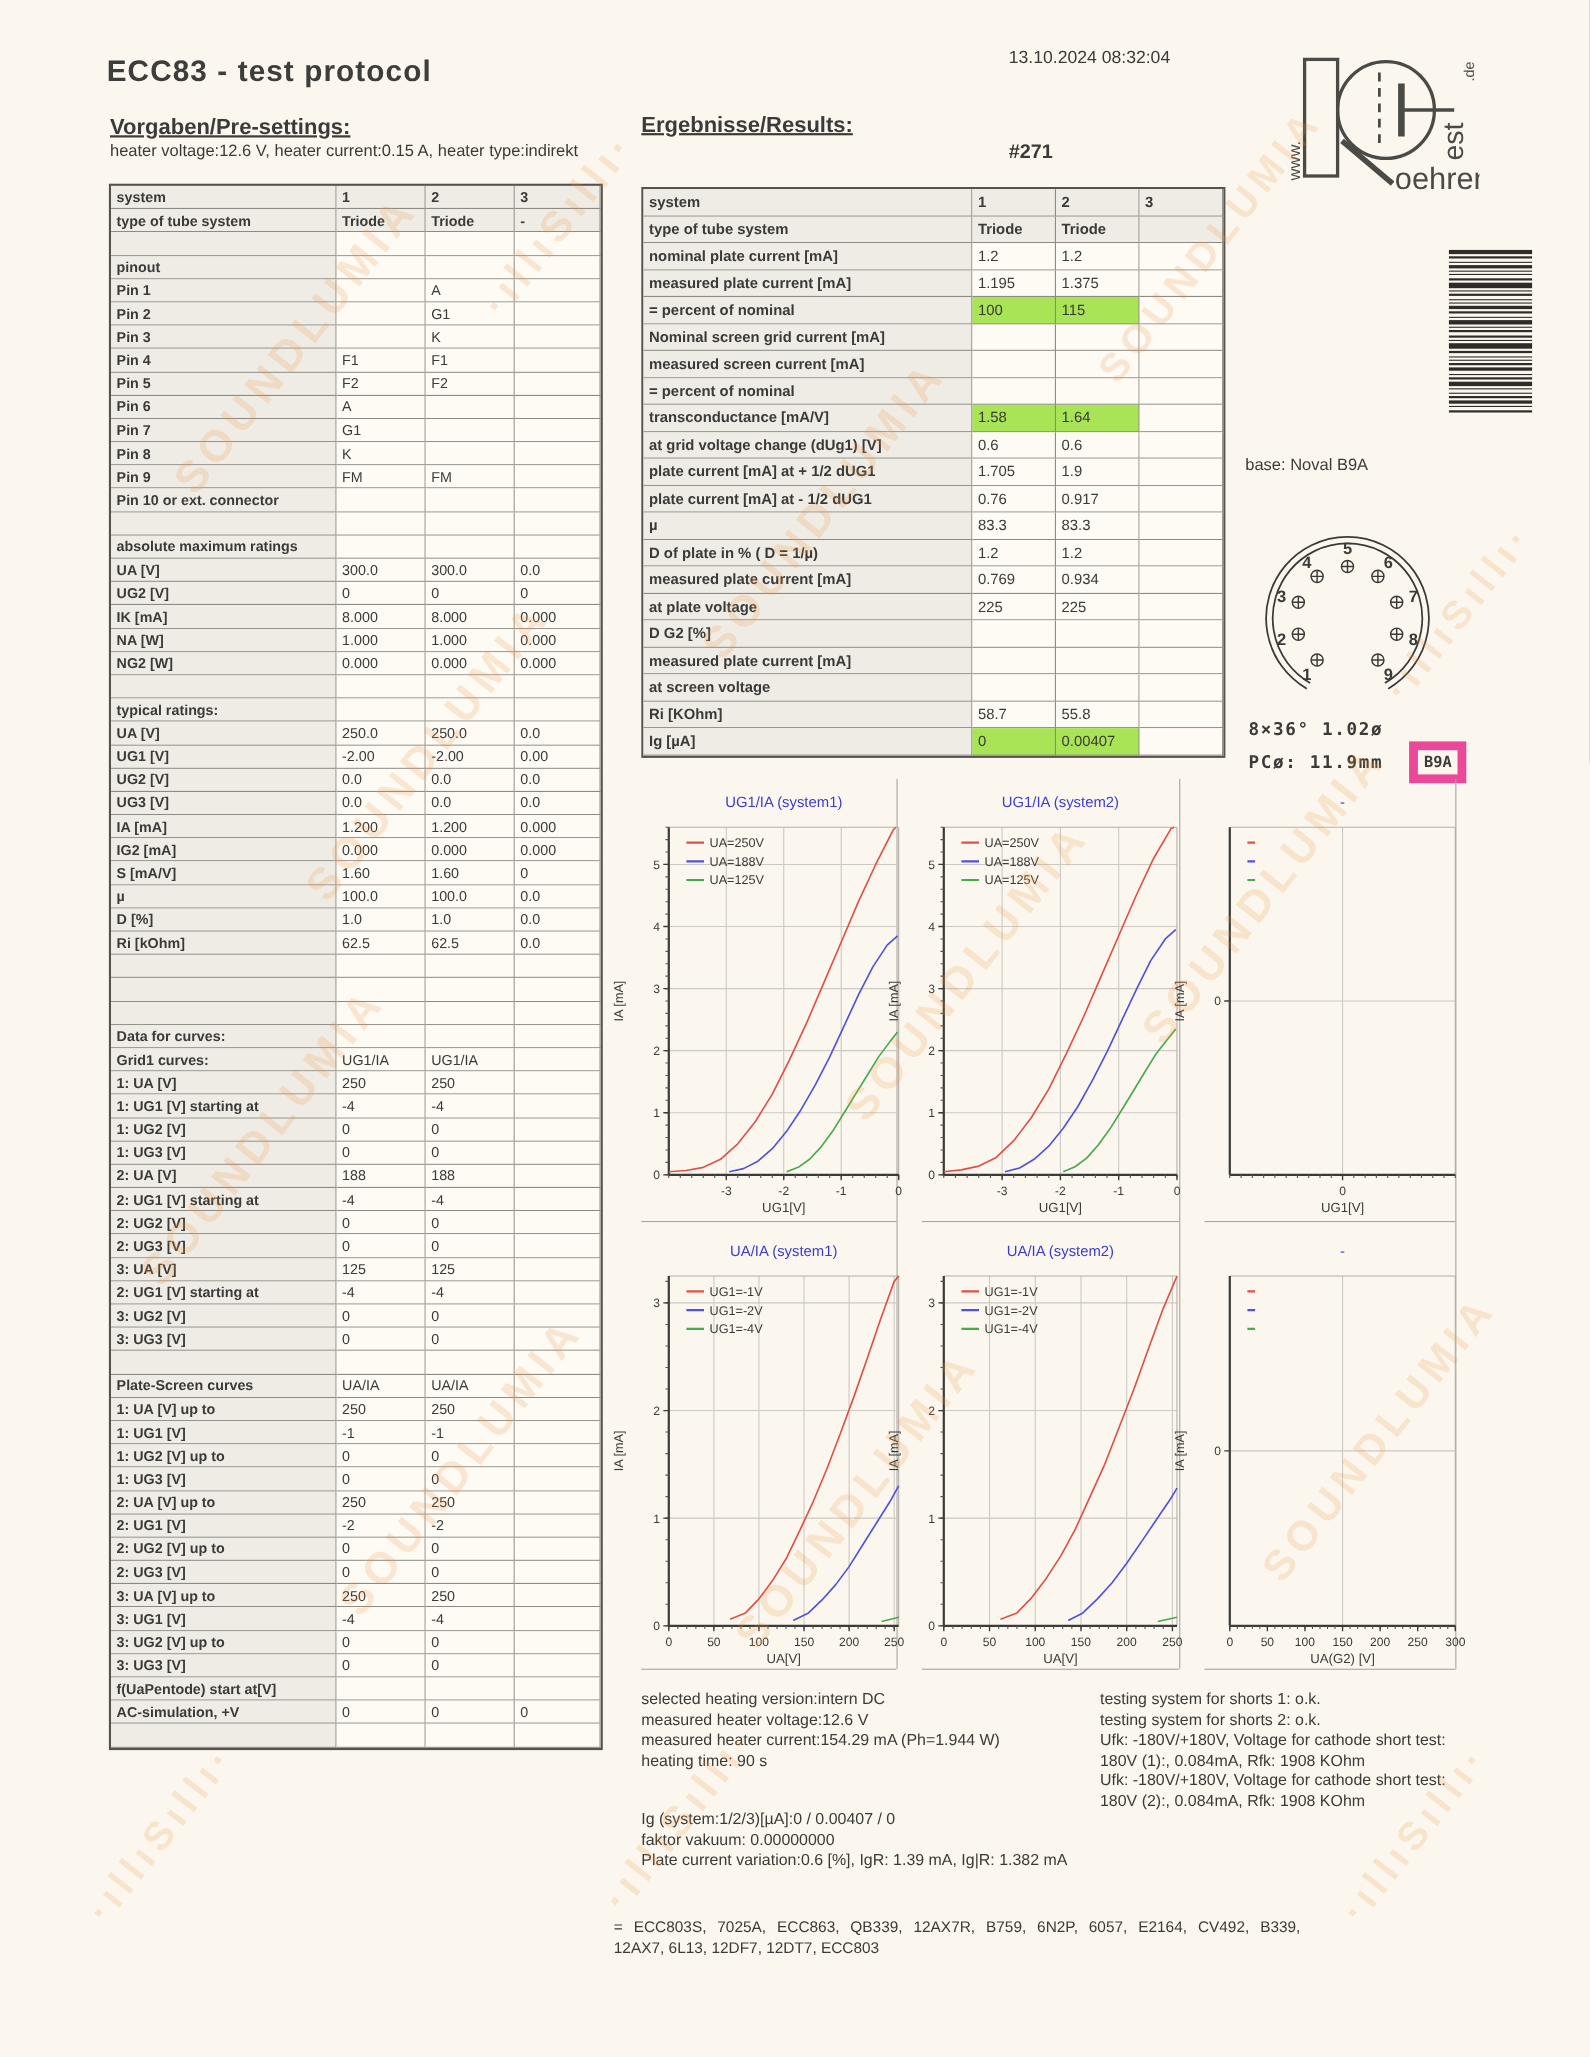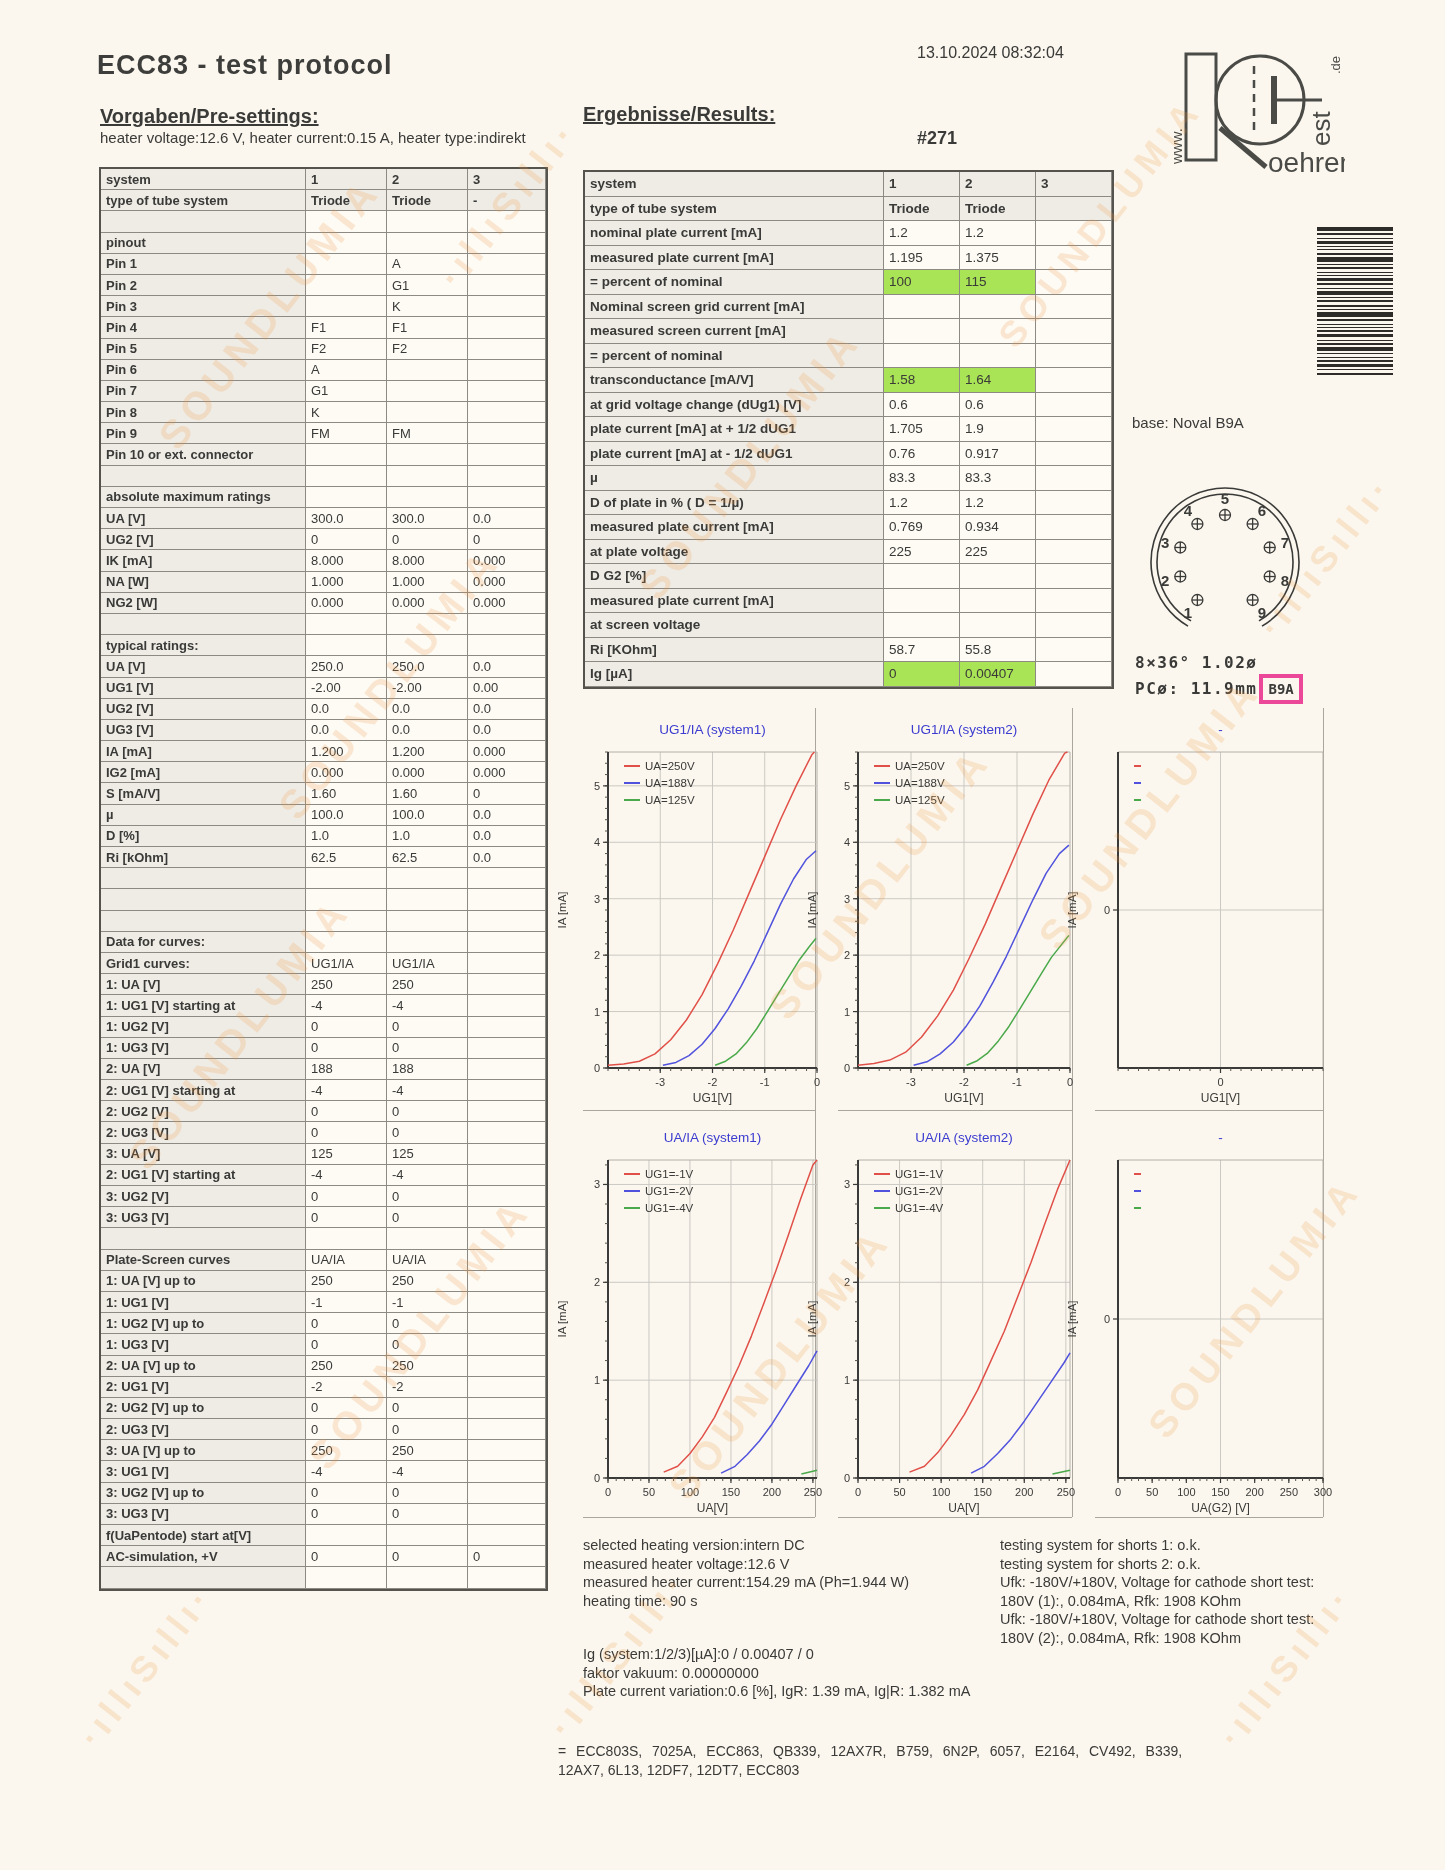--- a/index.html
+++ b/index.html
@@ -20,21 +20,21 @@
         padding:0 5px;white-space:nowrap;overflow:hidden;display:flex;align-items:center;}
   #rtable .cell{font-size:13.5px;}
   .cl{background:#efece5;font-weight:bold;}
   .cv{background:#fdfbf4;}
   .chd{background:#efece5;font-weight:bold;}
   .chl{background:#a9e356;}
   .base-label{left:1132px;top:414px;font-size:15px;}
   .dims{left:1135px;top:652px;font-family:"DejaVu Sans Mono",monospace;font-weight:bold;
         font-size:16px;letter-spacing:1.5px;line-height:22px;}
   .dims-row{display:flex;align-items:center;}
-  .b9a-box{border:4px solid #ec4899;padding:0 5px;font-size:14px;margin-left:2px;letter-spacing:0;}
+  .b9a-box{border:8px solid #ec4899;padding:0 5px;font-size:14px;margin-left:24px;letter-spacing:0;}
   .notes div{font-size:14.5px;line-height:18.6px;white-space:nowrap;}
   #notes-a{left:583px;top:1536px;}
   #notes-b{left:583px;top:1645px;}
   #notes-c{left:1000px;top:1536px;}
   #equiv{left:558px;top:1742px;width:740px;}
   #equiv div{font-size:14px;line-height:19px;}
   #equiv div.j{word-spacing:6px;}
   .footer{left:97px;top:1825px;font-size:17.5px;font-weight:bold;color:#2a35cc;}
   .sep{background:#aaa69d;}
   .wm{position:absolute;z-index:5;pointer-events:none;font-weight:bold;

